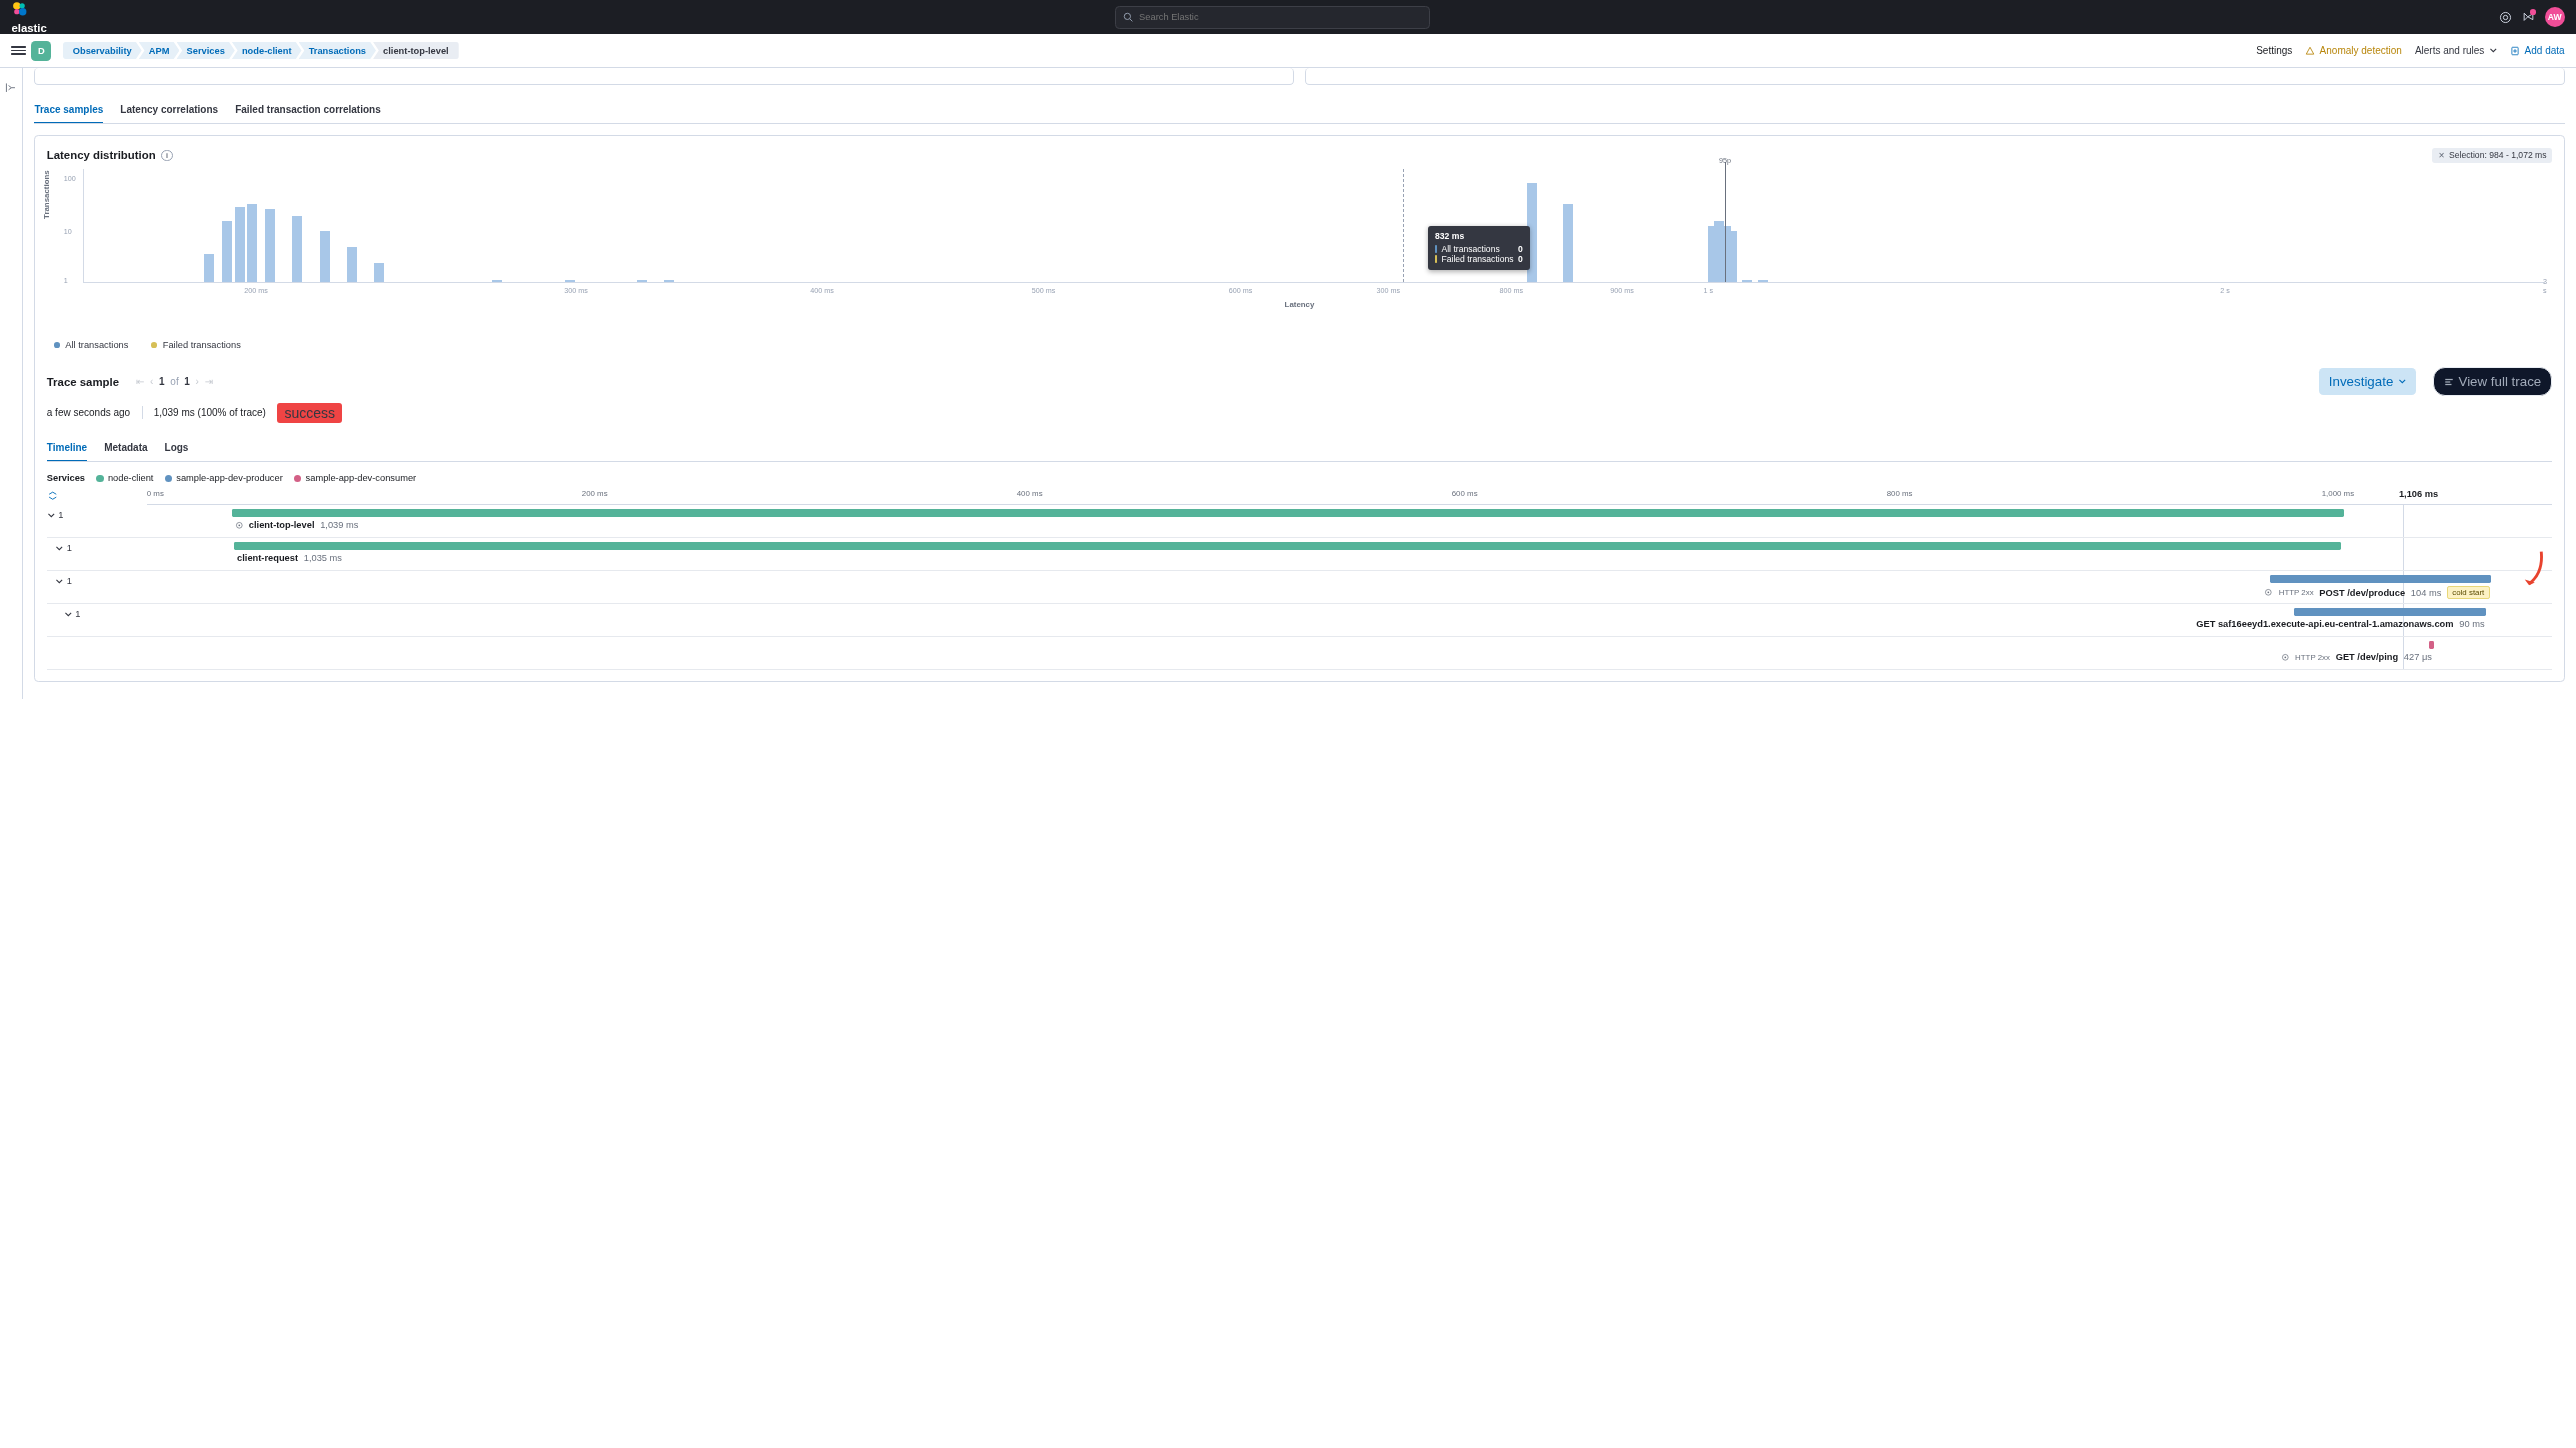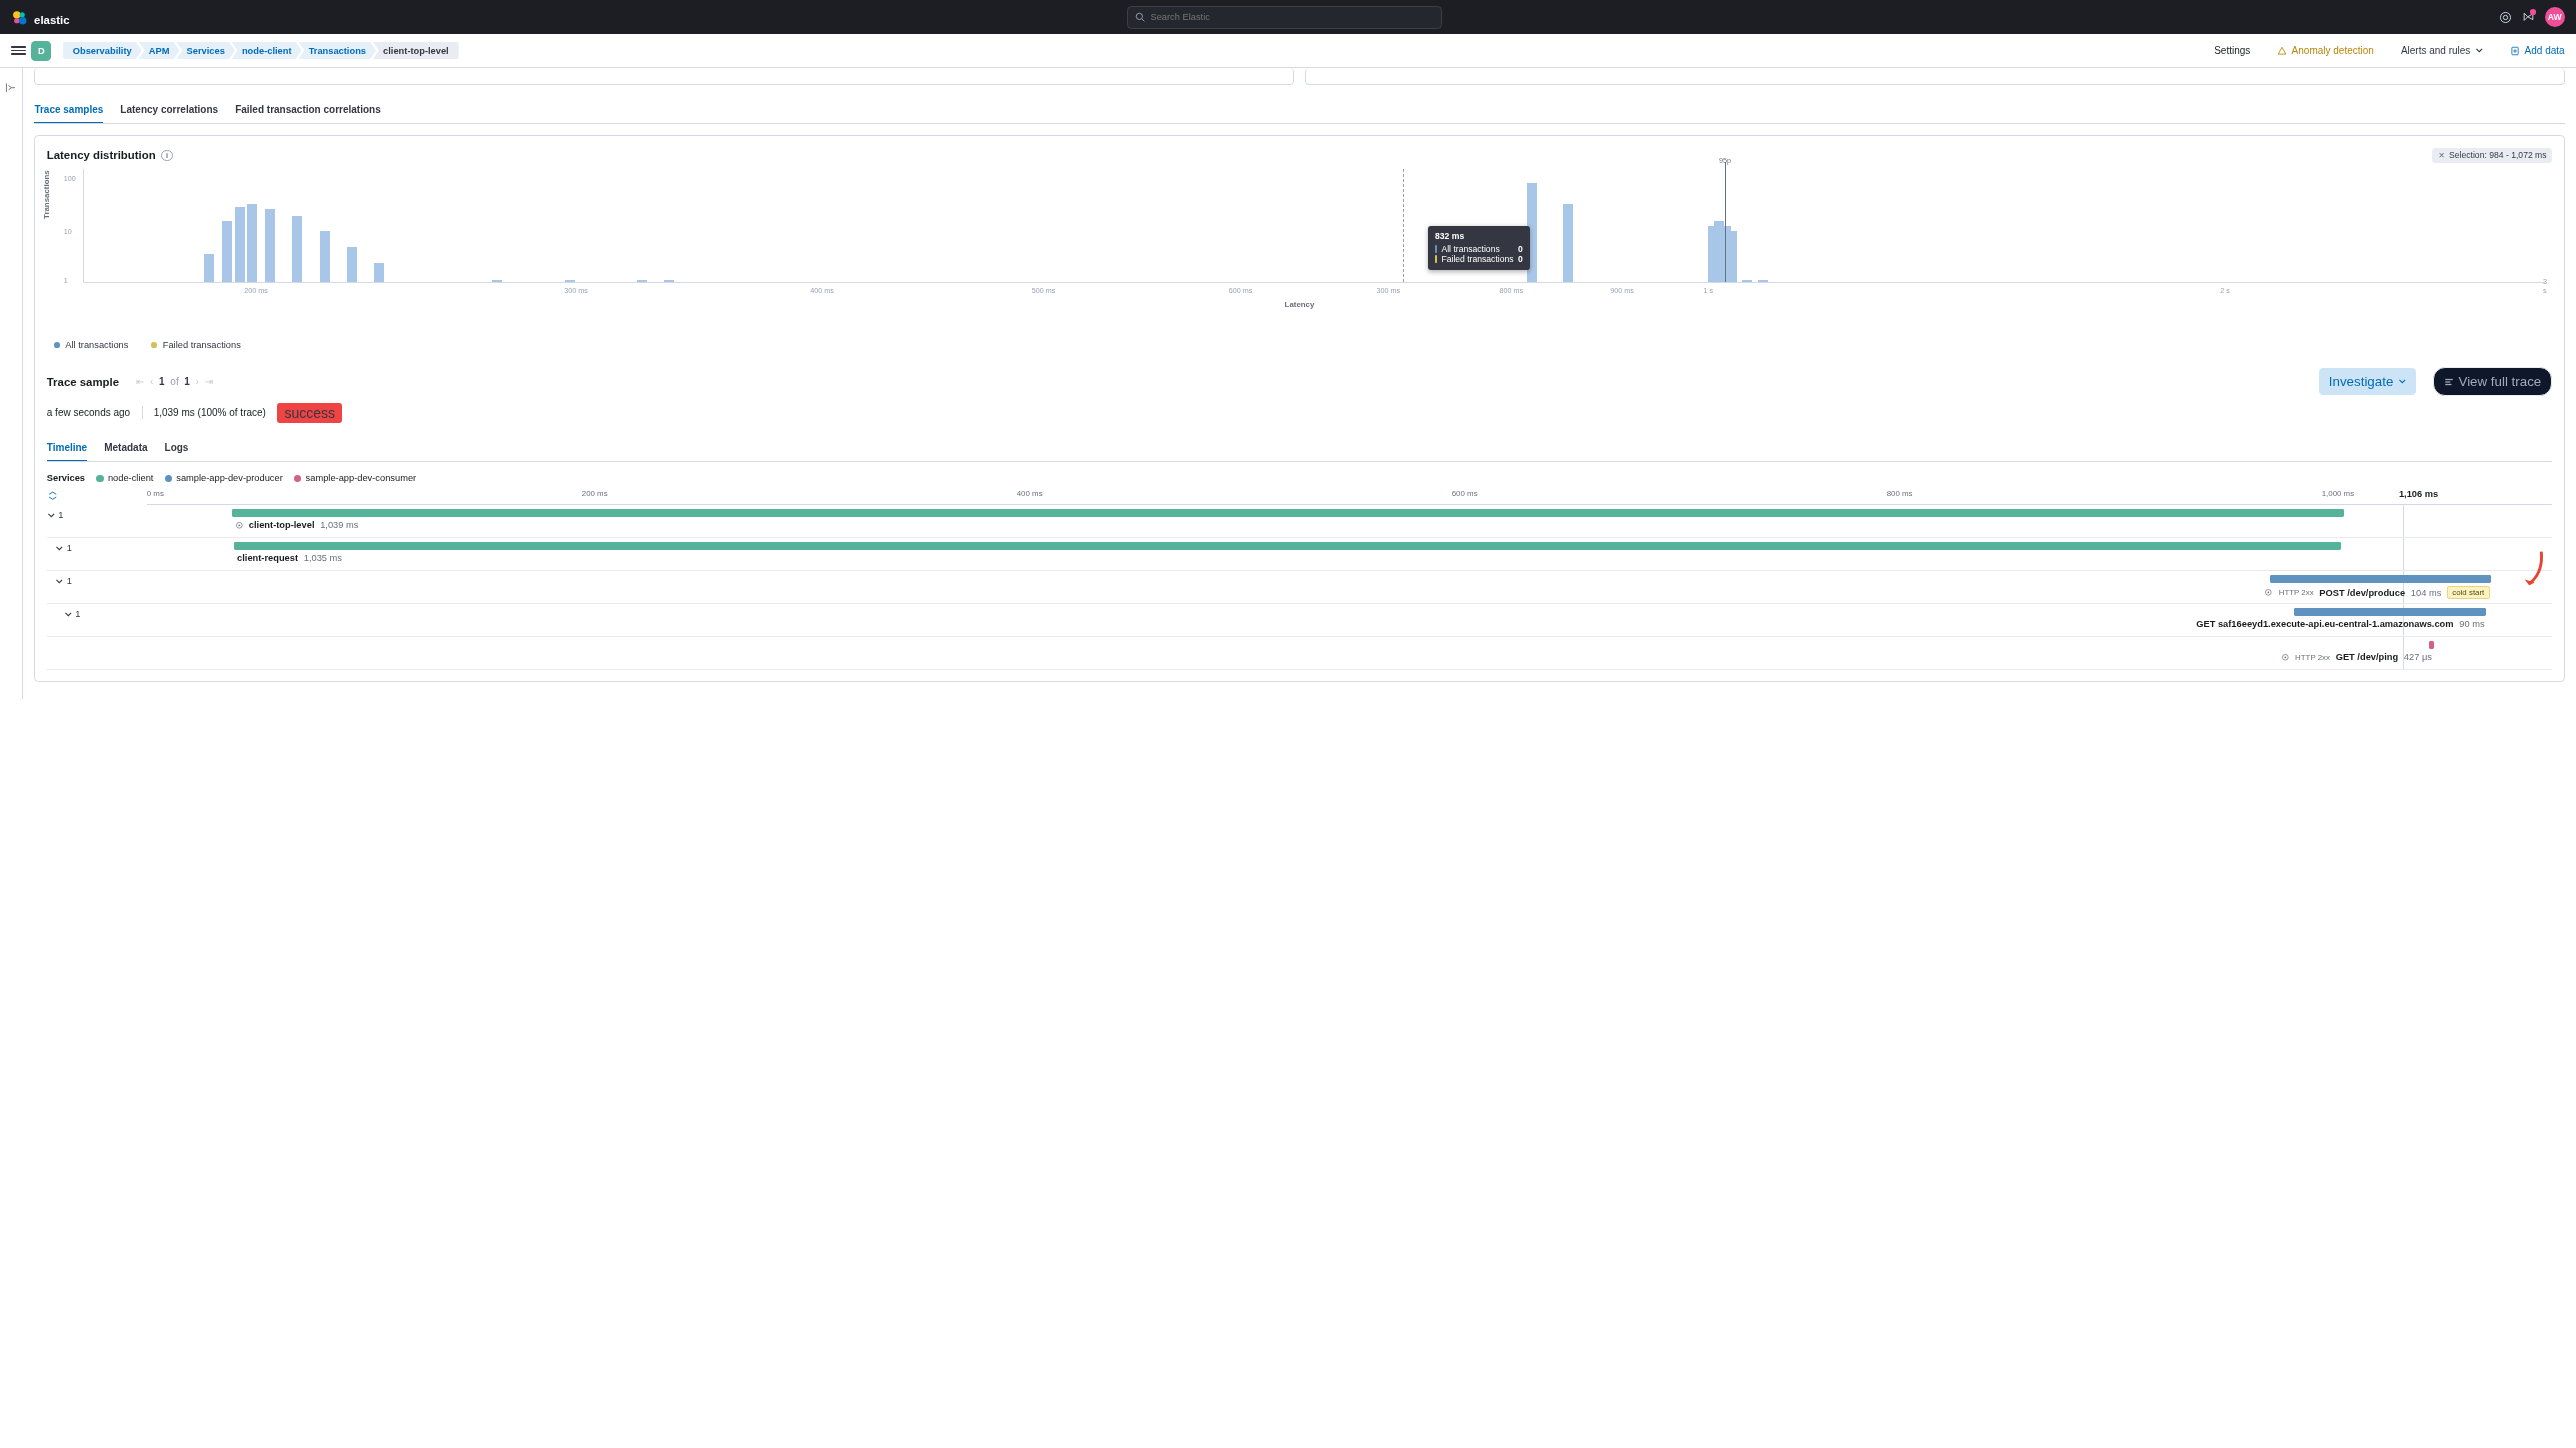--- a/index.html
+++ b/index.html
@@ -1,39 +1,39 @@
 <!DOCTYPE html>
 <html style="font-size:11.4px"><head>
 <meta charset="utf-8">
 <style>
 * { box-sizing: border-box; margin: 0; padding: 0; }
 body { font-family: -apple-system, BlinkMacSystemFont, "Segoe UI", Helvetica, Arial, sans-serif; font-size: 10px; color: #1a1c21; background: #fff; }
 
 
 .topnav { background: #1c1e24; height: 34px; display: flex; align-items: center; padding: 0 11.4px; gap: 8.6px; }
-.elastic-logo { display: flex; align-items: flex-end; gap: 5.7px; color: #fff; font-weight: 600; font-size: 11.4px; }
+.elastic-logo { display: flex; align-items: flex-start; gap: 5.7px; color: #fff; font-weight: 600; font-size: 11.4px; flex-direction: column; }
 .elastic-logo svg { width: 17px; height: 17px; }
 .search-wrap { flex: 1; display: flex; justify-content: center; }
 .search-box { background: #25272e; border: 0.7px solid #3d3f47; border-radius: 4.3px; height: 23px; width: 315px; display: flex; align-items: center; padding: 0 7.2px; color: #98a2b3; gap: 5.7px; }
 .search-box input { background: transparent; border: none; outline: none; color: #fff; flex: 1; font-size: 9.3px; }
 .topnav-right { display: flex; align-items: center; gap: 10px; }
 .topnav-icon { color: #d3dae6; width: 13px; height: 13px; position: relative; }
 .dot-pink { position: absolute; top: -1.4px; right: -1.4px; width: 5.7px; height: 5.7px; background: #f04e98; border-radius: 50%; }
 .avatar { width: 20px; height: 20px; border-radius: 50%; background: #f04e98; color: #fff; display: flex; align-items: center; justify-content: center; font-size: 8.6px; font-weight: 600; }
 
 
 .subhead { height: 34px; border-bottom: 0.7px solid #d3dae6; display: flex; align-items: center; padding: 0 11.4px; gap: 5.7px; }
 .hamburger { width: 14.3px; height: 14.3px; display: flex; flex-direction: column; justify-content: space-around; padding: 2.1px 0; }
 .hamburger span { height: 1.4px; background: #343741; border-radius: 0.7px; }
 .space-badge { width: 20px; height: 20px; background: #54b399; color: #fff; border-radius: 4.3px; display: flex; align-items: center; justify-content: center; font-weight: 600; font-size: 9.3px; }
 .breadcrumbs { display: flex; align-items: center; gap: 0; margin-left: 5.7px; font-weight: bold; }
 .crumb { background: #e6f0f8; color: #006bb8; padding: 3.6px 10px; font-size: 9.3px; position: relative; clip-path: polygon(0 0, calc(100% - 5.7px) 0, 100% 50%, calc(100% - 5.7px) 100%, 0 100%, 5.7px 50%); margin-right: -2.9px; }
 .crumb:first-child { clip-path: polygon(0 0, calc(100% - 5.7px) 0, 100% 50%, calc(100% - 5.7px) 100%, 0 100%); border-radius: 2.9px 0 0 2.9px; }
 .crumb.last { background: #e9edf3; color: #343741; clip-path: polygon(0 0, 100% 0, 100% 100%, 0 100%, 5.7px 50%); border-radius: 0 2.9px 2.9px 0; }
-.subhead-right { margin-left: auto; display: flex; align-items: center; gap: 27px; font-size: 10px; }
+.subhead-right { margin-left: auto; display: flex; align-items: center; gap: 13px; font-size: 10px; }
 .anomaly { color: #b8860b; display: flex; align-items: center; gap: 4.3px; }
 .add-data { color: #006bb8; display: flex; align-items: center; gap: 4.3px; }
 .alerts-rules { color: #343741; display: flex; align-items: center; gap: 4.3px; }
 
 
 .layout { display: flex; }
 .leftrail { width: 23px; border-right: 0.7px solid #d3dae6; padding-top: 14.3px; display: flex; flex-direction: column; align-items: center; }
 .expand-rail { color: #69707d; }
 
 

